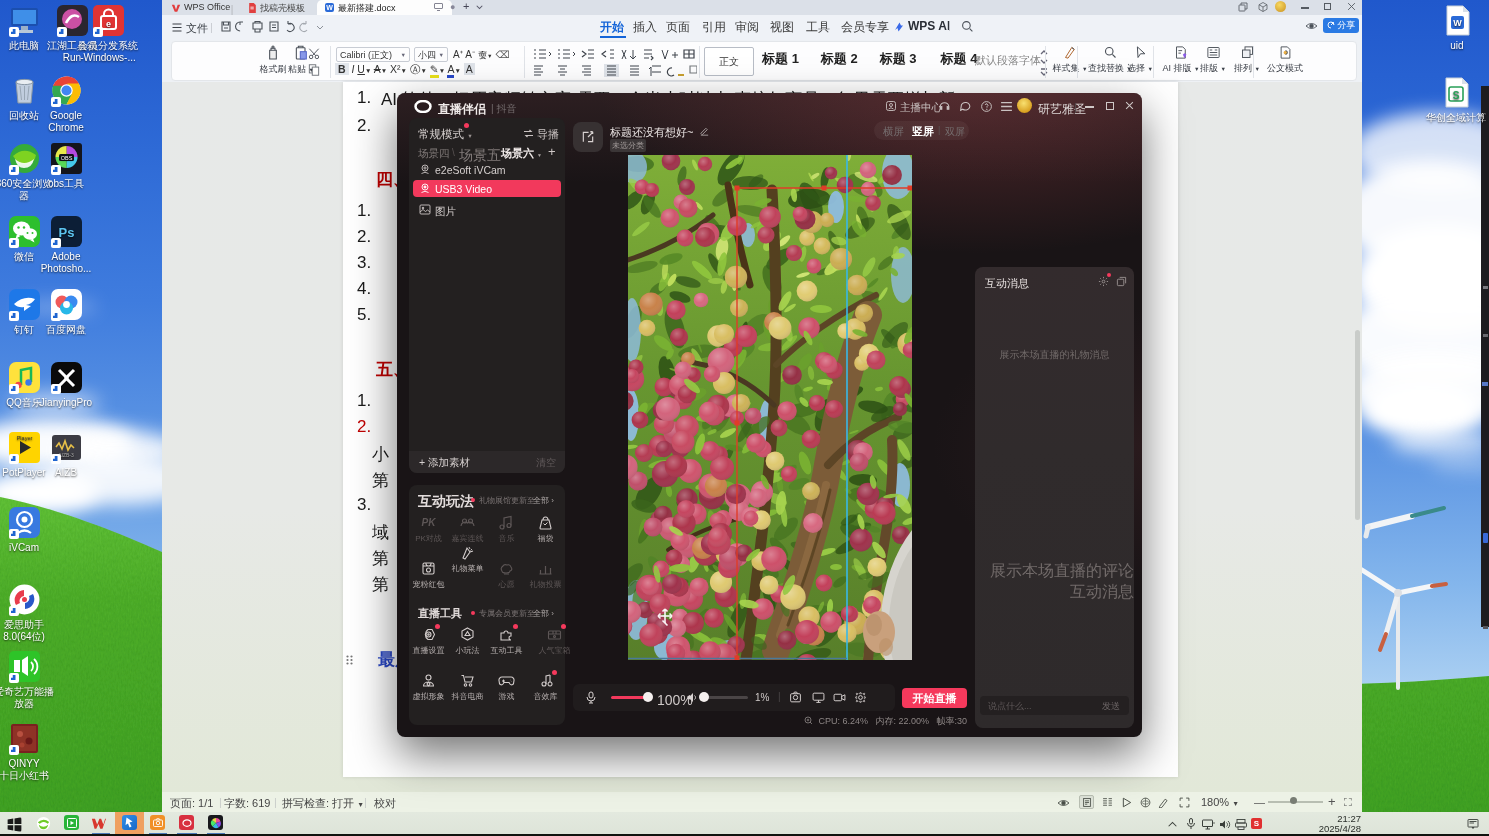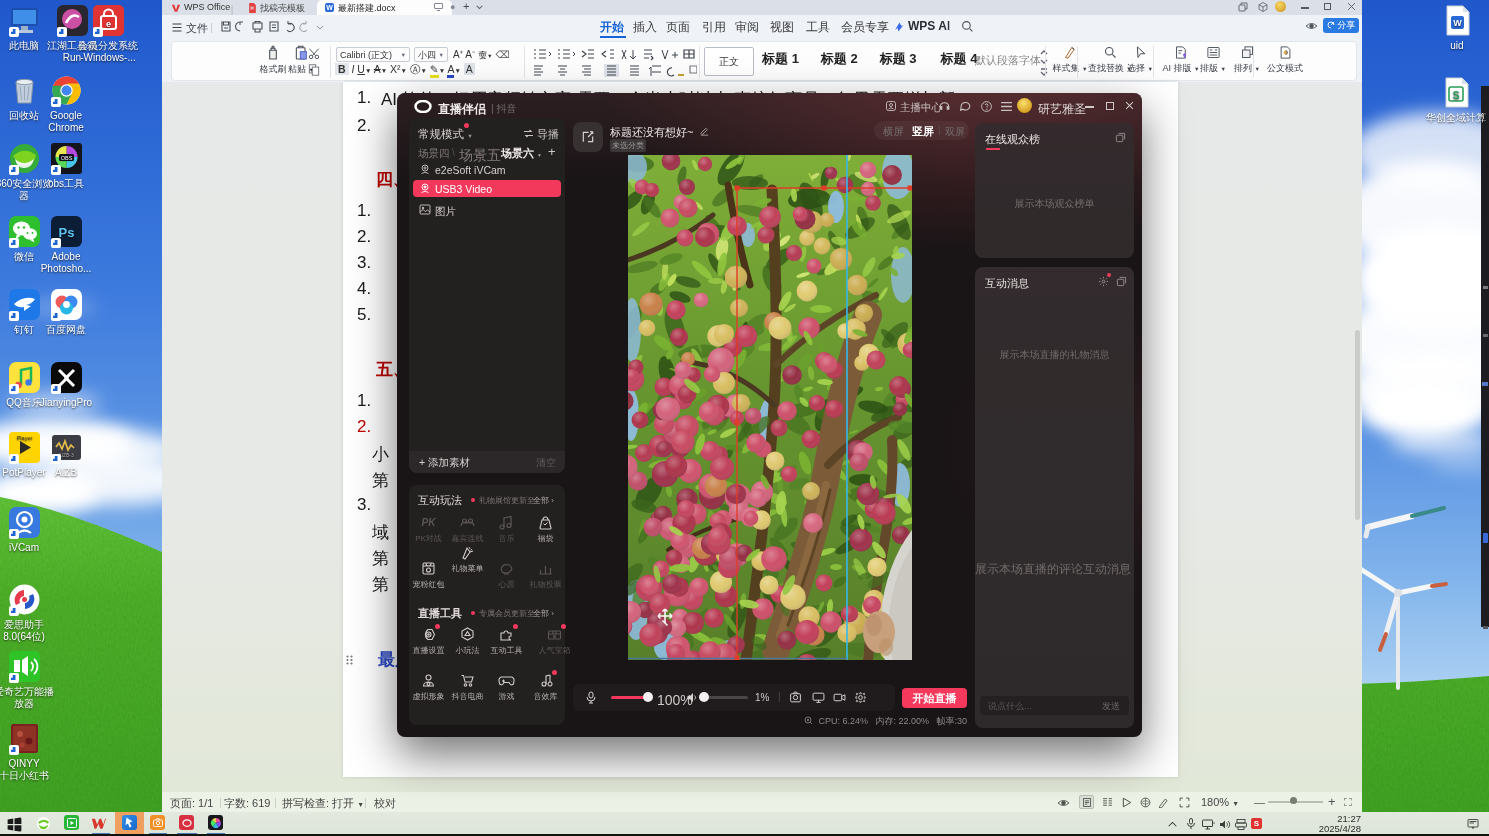--- a/index.html
+++ b/index.html
@@ -618,21 +618,21 @@
         <circle cx="8" cy="8" r="1.6" fill="#ccc5c4"></circle>
         <path d="M2 16 l6 -5 5 4 4 -3 5 4"></path>
       </svg>
     <span class="ab" style="left:26px;top:87px;font-size:10.5px;color:#d5cfce">图片</span>
     <div class="ab" style="left:0;top:333px;width:156px;height:22px;background:#2c2829;border-radius:0 0 8px 8px"></div>
     <span class="ab" style="left:10px;top:338px;font-size:10.5px;color:#d5cfce">+ 添加素材</span>
     <span class="ab" style="left:127px;top:338px;font-size:10px;color:#5f5859">清空</span>
   </div>
 
   <div class="lpanel" style="top:392px;height:240px">
-    <span class="ab" style="left:9px;top:8px;font-size:11px;font-weight:normal;color:#e2dcdb">互动玩法</span>
+    <span class="ab" style="left:9px;top:8px;font-size:14px;font-weight:bold;color:#e2dcdb">互动玩法</span>
     <span class="ab" style="left:62px;top:13px;width:4px;height:4px;border-radius:50%;background:#f5395c"></span>
     <span class="ab" style="left:70px;top:10px;font-size:8px;color:#7c7575">礼物展馆更新至</span>
     <span class="ab" style="left:124px;top:10px;font-size:8px;color:#a8a2a1">全部 ›</span>
     <div class="gi dim" style="left:0;top:30px"><svg width="17" height="15" viewBox="0 0 34 30">
           <text x="17" y="22" font-size="20" font-style="italic" fill="#5d5656" text-anchor="middle" font-weight="bold">PK</text>
         </svg>PK对战</div>
     <div class="gi dim" style="left:39px;top:30px"><svg width="17" height="15" viewBox="0 0 34 30" fill="none" stroke="#5d5656" stroke-width="2.4">
           <path d="M4 22 a8 8 0 0 1 13 -6 a8 8 0 0 1 13 6"></path>
           <circle cx="11" cy="12" r="4"></circle>
           <circle cx="23" cy="12" r="4"></circle>
@@ -1551,42 +1551,33 @@
         <circle cx="12" cy="12" r="3.5"></circle>
         <path d="M12 2 l2 3 h-4 z M12 22 l2 -3 h-4 z M2 12 l3 -2 v4 z M22 12 l-3 -2 v4 z M4.2 4.2 l3.5 .7 l-2.8 2.8 z M19.8 4.2 l-3.5 .7 l2.8 2.8 z M4.2 19.8 l3.5 -.7 l-2.8 -2.8 z M19.8 19.8 l-3.5 -.7 l2.8 -2.8 z" stroke-width="1.2"></path>
       </svg>
   </div>
   <div class="ab" style="left:505px;top:595px;width:65px;height:20px;background:#f5395c;border-radius:4px;color:#fff;font-size:11px;font-weight:bold;text-align:center;line-height:20px">开始直播</div>
   <div class="ab" style="left:240px;top:622px;width:330px;font-size:9px;color:#8d8685;text-align:right"><svg style="vertical-align:-1px" width="9" height="9" viewBox="0 0 18 18" fill="none" stroke="#8d8685" stroke-width="1.6">
         <circle cx="8" cy="8" r="6"></circle>
         <path d="M12 12 l4 4 M8 5.5 v5 M5.5 8 h5"></path>
       </svg> &nbsp;CPU: 6.24% &nbsp; 内存: 22.00% &nbsp; 帧率:30</div>
 
-  <div class="rcard" style="top:30px;height:135px">
-    <span class="ab" style="left:10px;top:9px;font-size:11px;color:#eae4e3">在线观众榜</span>
-    <div class="ab" style="left:11px;top:25px;width:14px;height:2px;background:#f5395c"></div>
-    <svg class="ab" style="left:140px;top:9px" width="11" height="11" viewBox="0 0 24 24" fill="none" stroke="#9a9392" stroke-width="2">
-        <rect x="3" y="7" width="14" height="14" rx="2"></rect>
-        <path d="M8 3 h13 v13"></path>
-      </svg>
-    <div class="ab" style="left:0;top:74px;width:159px;text-align:center;font-size:10px;color:#746d6c">展示本场观众榜单</div>
-  </div>
   <div class="rcard" style="top:174px;height:461px;background:linear-gradient(180deg,#332b2d 0%,#302b2c 40%,#2e2a2b 100%)">
     <span class="ab" style="left:10px;top:9px;font-size:11px;color:#eae4e3">互动消息</span>
     <svg class="ab" style="left:123px;top:9px" width="11" height="11" viewBox="0 0 24 24" fill="none" stroke="#9a9392" stroke-width="2">
         <circle cx="12" cy="12" r="3"></circle>
         <path d="M12 2 v3 M12 19 v3 M2 12 h3 M19 12 h3 M4.9 4.9 l2.1 2.1 M17 17 l2.1 2.1 M4.9 19.1 L7 17 M17 7 l2.1 -2.1"></path>
       </svg>
     <span class="ab" style="left:132px;top:6px;width:4px;height:4px;border-radius:50%;background:#f5395c"></span>
     <svg class="ab" style="left:141px;top:9px" width="11" height="11" viewBox="0 0 24 24" fill="none" stroke="#9a9392" stroke-width="2">
         <rect x="3" y="7" width="14" height="14" rx="2"></rect>
         <path d="M8 3 h13 v13"></path>
       </svg>
     <div class="ab" style="left:0;top:81px;width:159px;text-align:center;font-size:10px;color:#716a69">展示本场直播的礼物消息</div>
-    <div class="ab" style="left:0;top:294px;width:159px;text-align:left;font-size:12px;color:#716a69">展示本场直播的评论互动消息</div>
+    <div class="ab" style="left:0;top:294px;width:159px;text-align:right;font-size:16px;color:#716a69">展示本场直播的评论互动消息</div>
     <div class="ab" style="left:5px;top:429px;width:149px;height:19px;background:#242021;border-radius:4px">
       <span class="ab" style="left:8px;top:4px;font-size:9px;color:#5f5859">说点什么...</span>
       <span class="ab" style="left:122px;top:4px;font-size:9px;color:#6e6768">发送</span>
     </div>
   </div>
 </div>
 
 <div class="ab" id="taskbar">
   <svg class="tbi" style="left:7px;top:5px" width="13" height="13" viewBox="0 0 24 24">
       <path d="M1 4 l9 -1.5 v8.5 h-9 z M12 2.2 L23 .5 v10.5 h-11 z M1 13 h9 v8.5 L1 20 z M12 13 h11 v10.5 L12 21.8 z" fill="#1a1a1a"></path>

